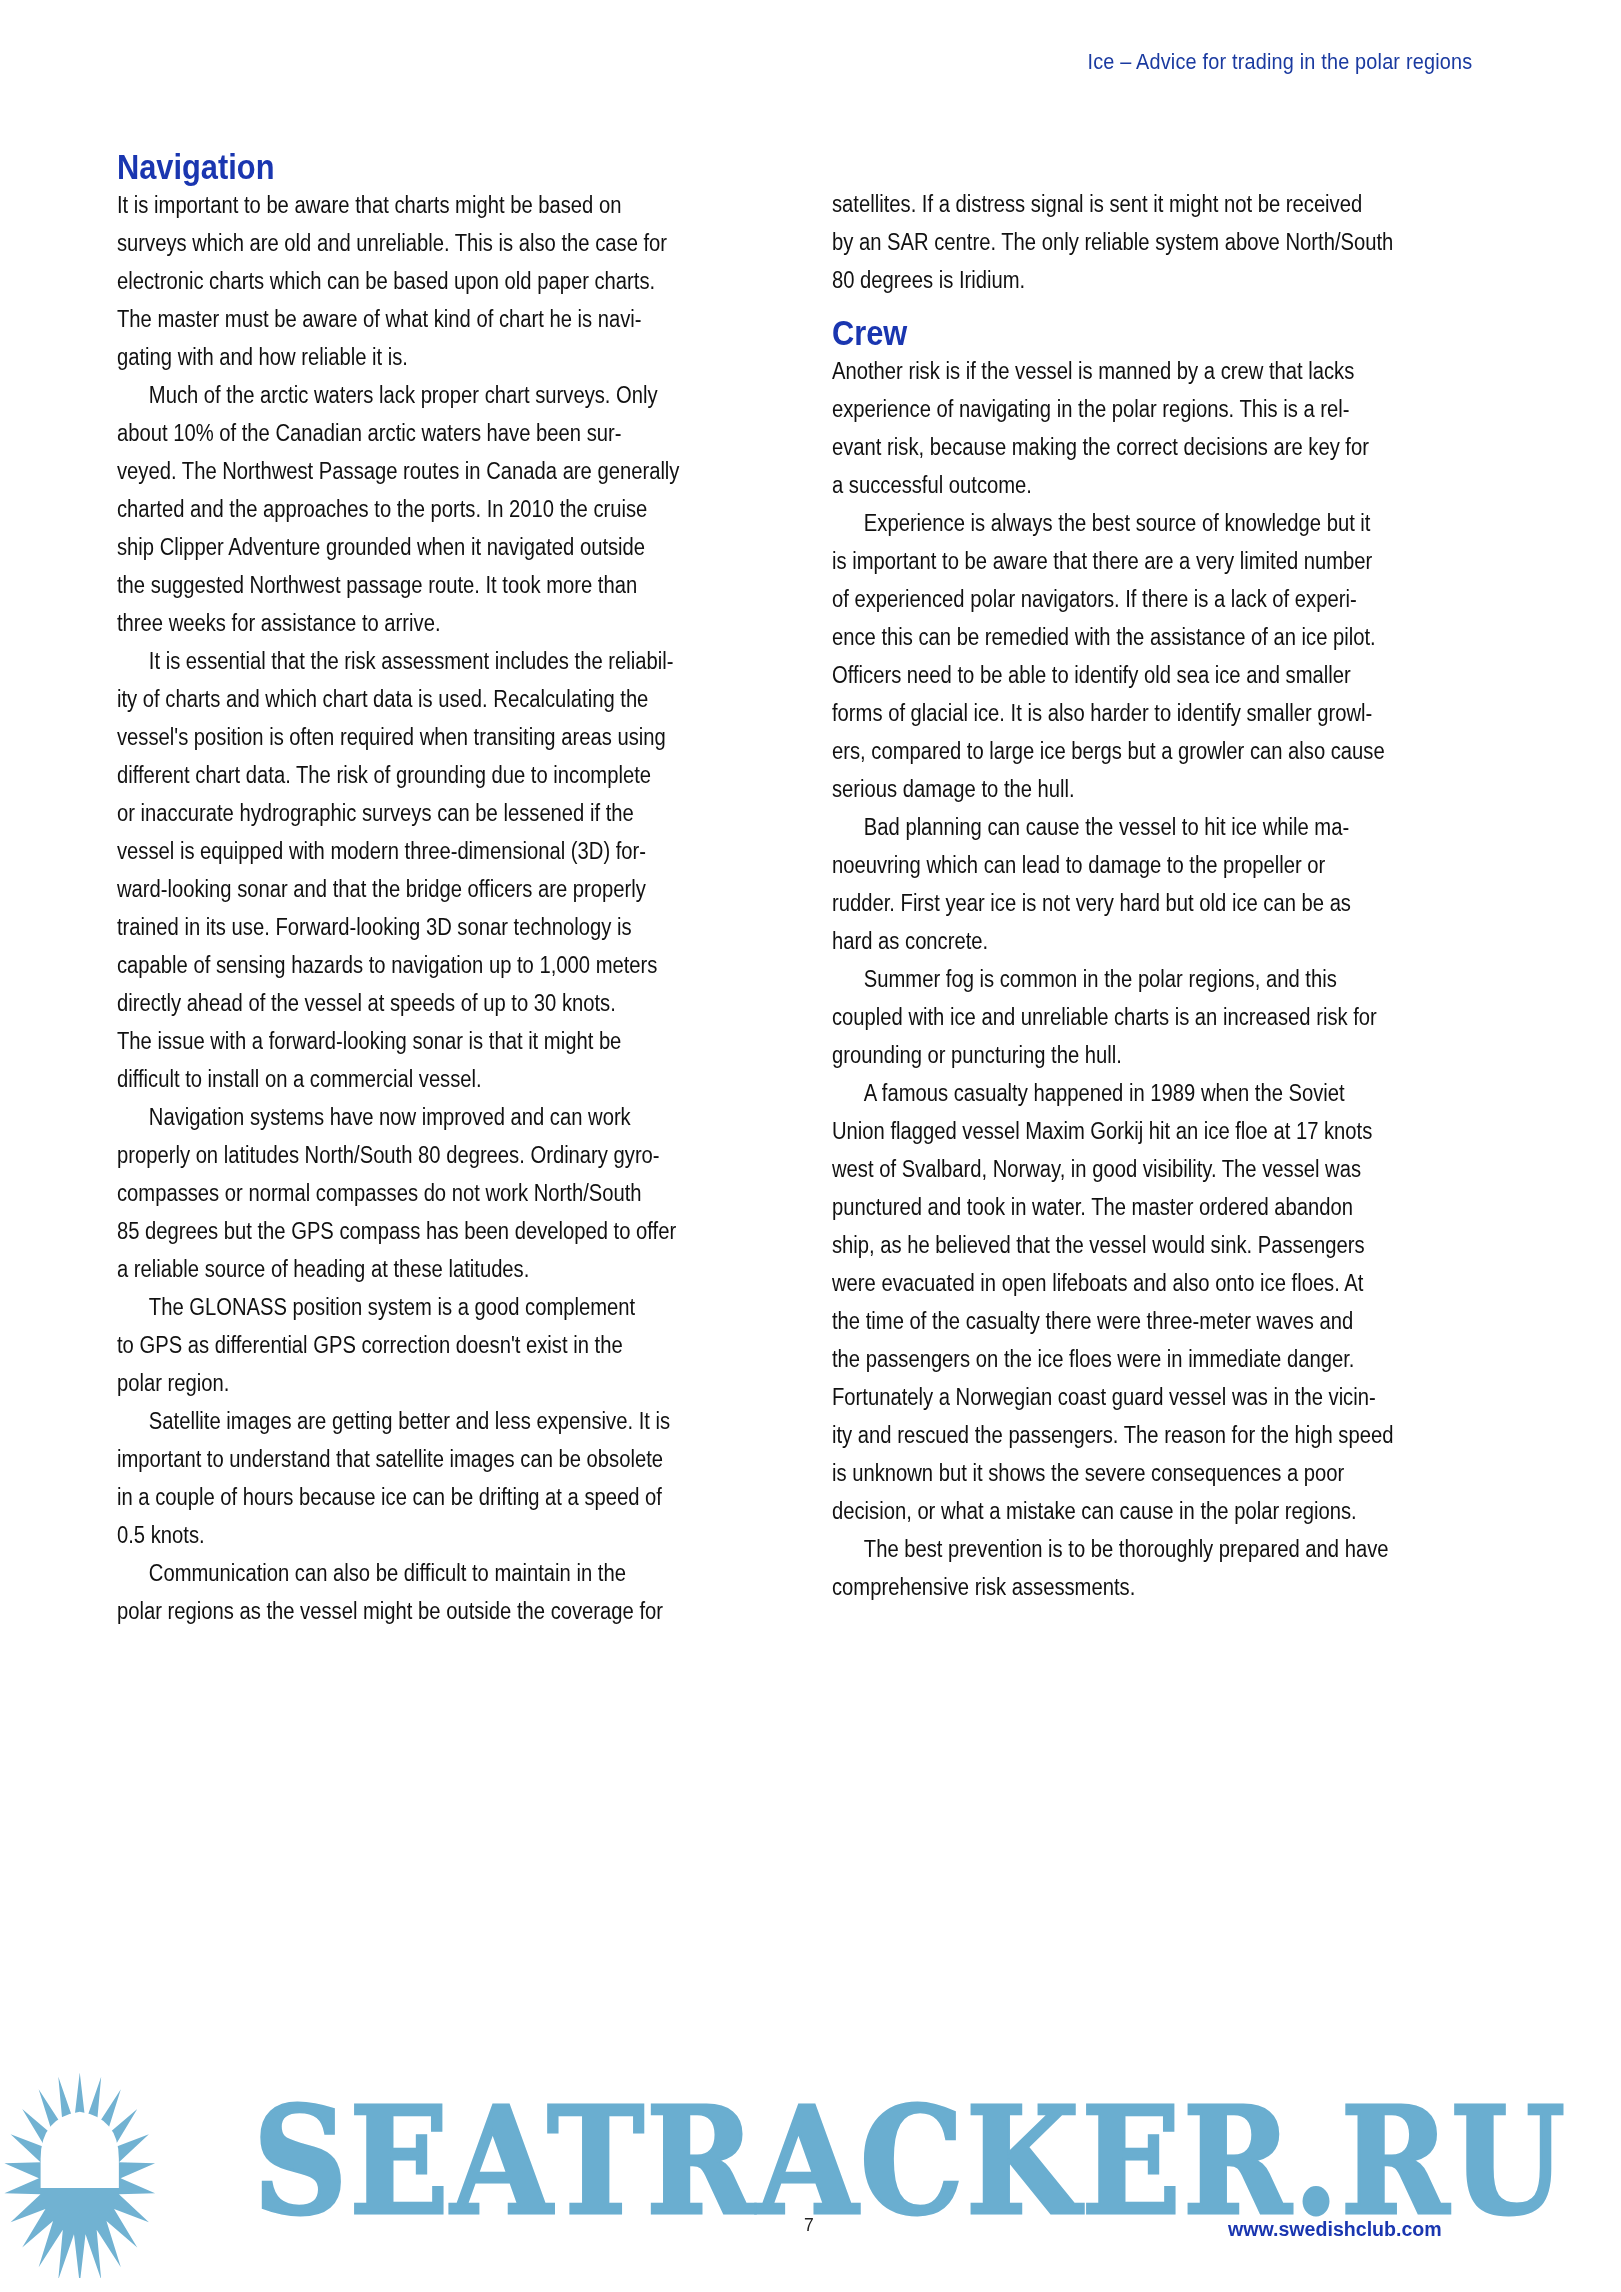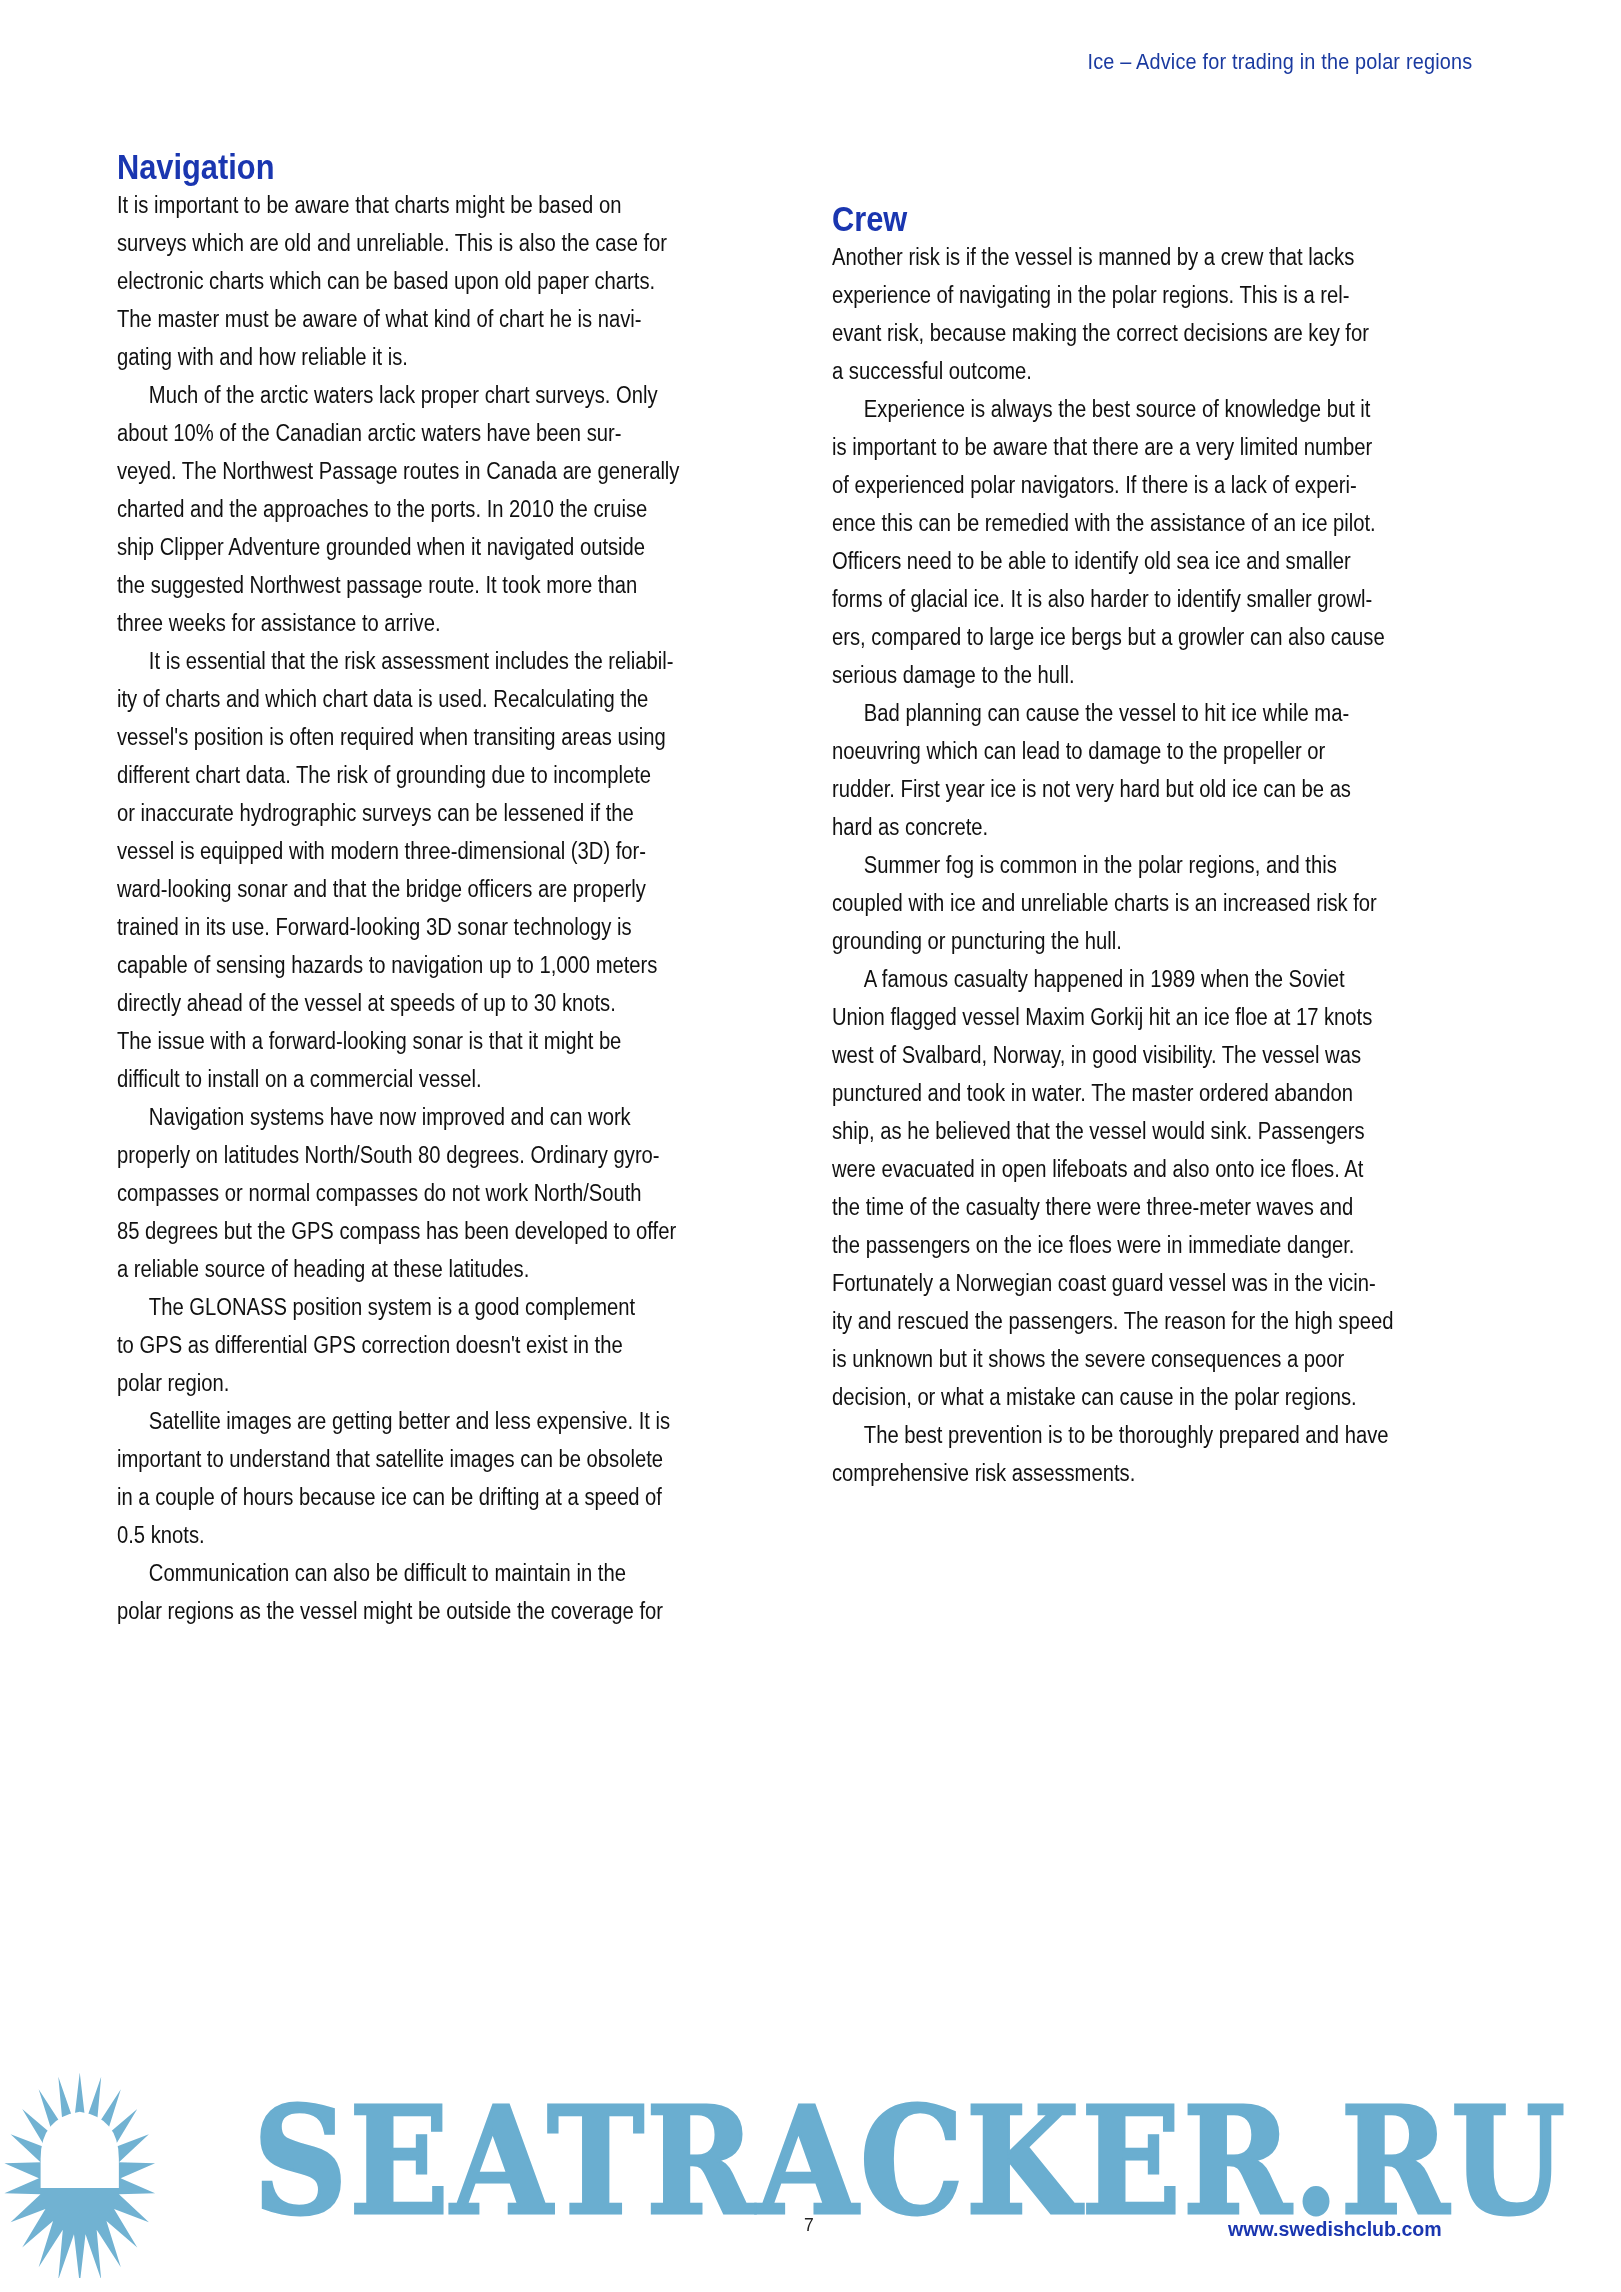--- a/index.html
+++ b/index.html
@@ -90,20 +90,25 @@
         <div class="line indent">Satellite images are getting better and less expensive. It is</div>
         <div class="line">important to understand that satellite images can be obsolete</div>
         <div class="line">in a couple of hours because ice can be drifting at a speed of</div>
         <div class="line">0.5 knots.</div>
         <div class="line indent">Communication can also be difficult to maintain in the</div>
         <div class="line">polar regions as the vessel might be outside the coverage for</div>
       </div>
   </div>
 
   <div class="col right">
+    <div class="para" id="right-intro">
+        <div class="line">satellites. If a distress signal is sent it might not be received</div>
+        <div class="line">by an SAR centre. The only reliable system above North/South</div>
+        <div class="line">80 degrees is Iridium.</div>
+      </div>
     <h2 class="heading">Crew</h2>
     <div class="para" id="right-lines">
         <div class="line">Another risk is if the vessel is manned by a crew that lacks</div>
         <div class="line">experience of navigating in the polar regions. This is a rel-</div>
         <div class="line">evant risk, because making the correct decisions are key for</div>
         <div class="line">a successful outcome.</div>
         <div class="line indent">Experience is always the best source of knowledge but it</div>
         <div class="line">is important to be aware that there are a very limited number</div>
         <div class="line">of experienced polar navigators. If there is a lack of experi-</div>
         <div class="line">ence this can be remedied with the assistance of an ice pilot.</div>

